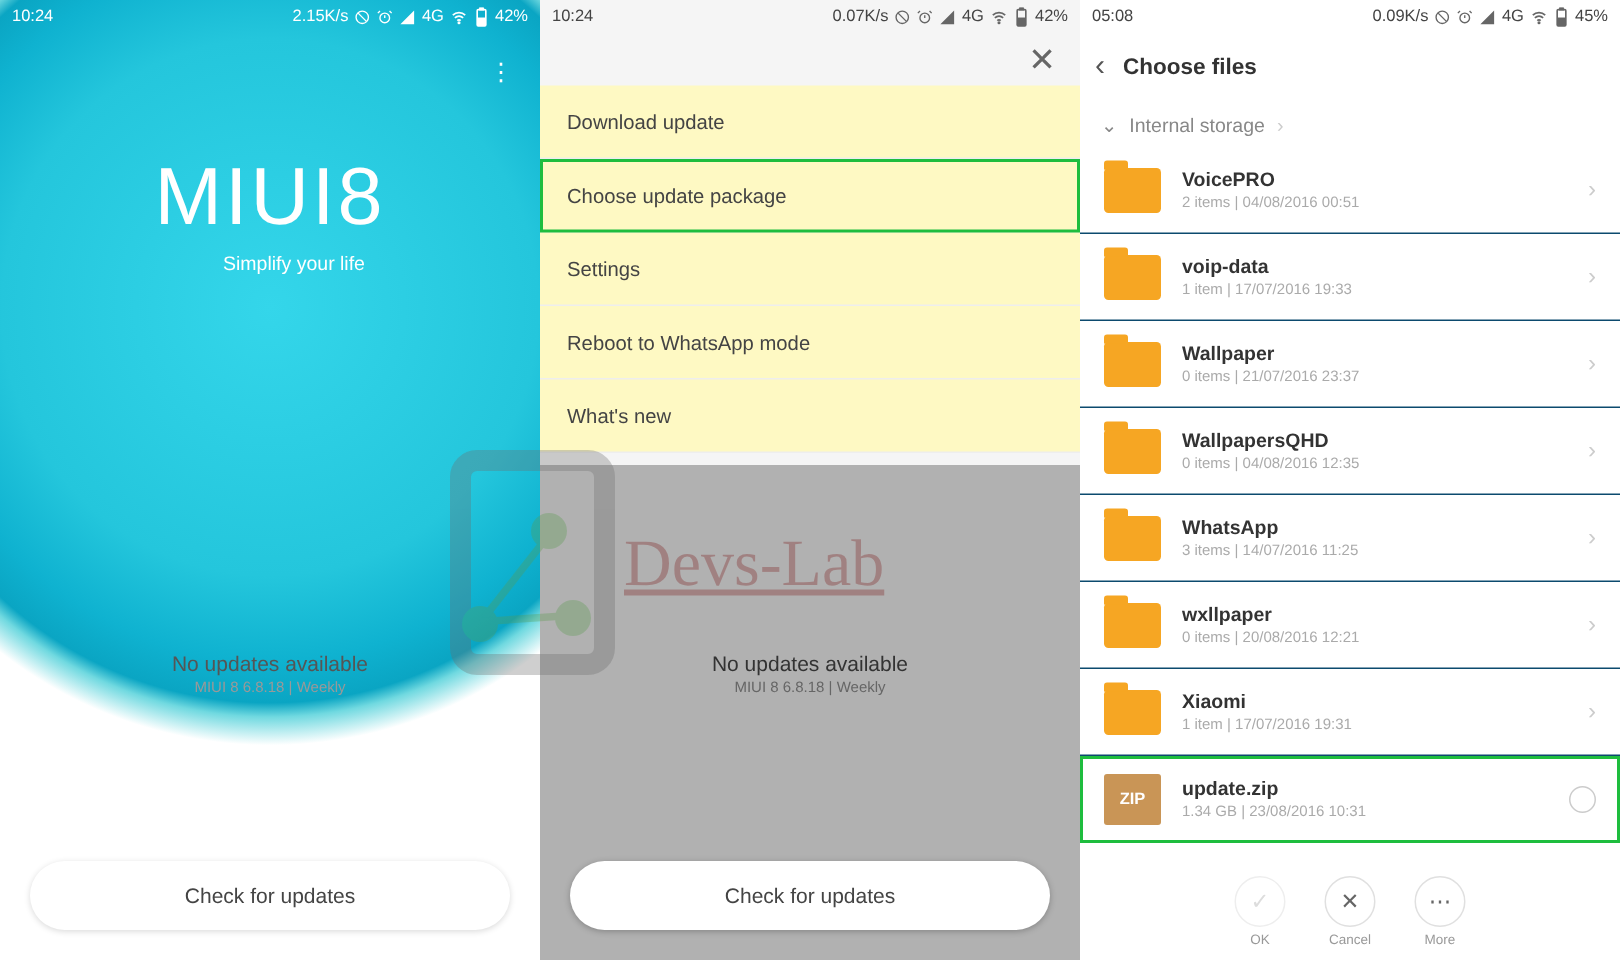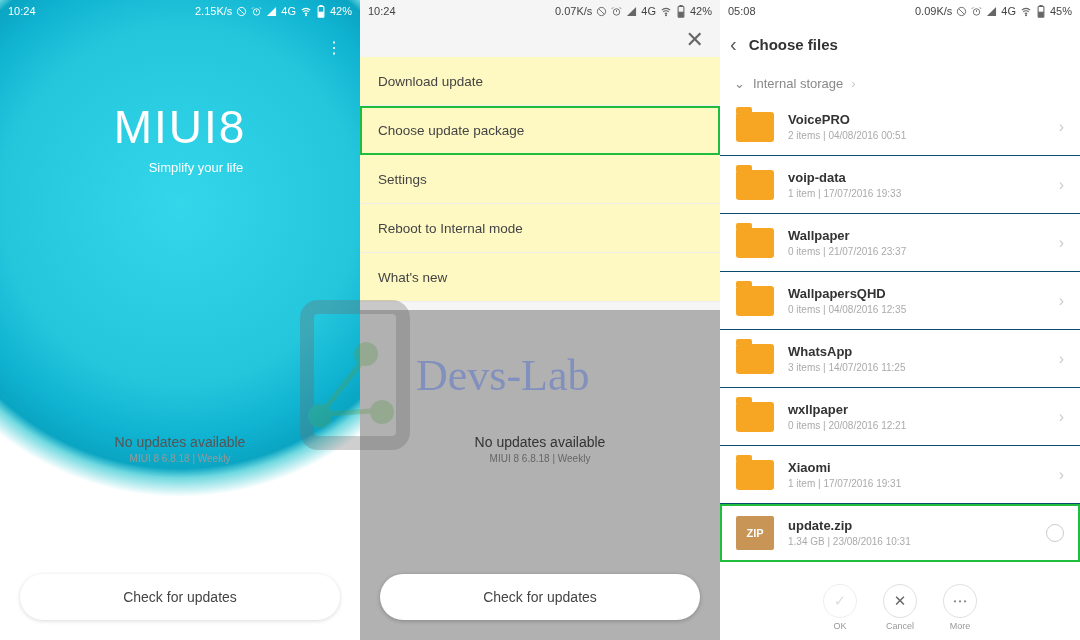--- a/index.html
+++ b/index.html
@@ -7,21 +7,21 @@
   .container { display:flex; width:1080px; height:640px; }
   .screen { width:360px; height:640px; position:relative; overflow:hidden; background:#fff;}
   .statusbar { height:22px; display:flex; align-items:center; justify-content:space-between; padding:0 8px; font-size:11px; color:#444;}
   .screen1 .statusbar { color:#fff; position:relative; z-index:5;}
   .status-right { display:flex; align-items:center; gap:4px; }
   .status-right svg { display:block; }
   
   .screen1 { background: radial-gradient(circle at 50% 32%, #34d6ea 0%, #24c6dc 38%, #0fb2d0 50%, #0aa5c3 56%, #70d9e0 58%, #fff 62%);}
   .screen1 .overflow { position:absolute; top:38px; right:18px; color:#fff; z-index:5;}
   .logo { color:#fff; text-align:center; position:absolute; top:100px; left:0; right:0; z-index:5;}
-  .logo h1 { font-weight:300; font-size:46px; letter-spacing:2px;}
+  .logo h1 { font-weight:300; font-size:54px; letter-spacing:2px;}
   .logo p { font-size:13px; margin-top:6px; font-weight:300;margin-left:32px;}
   .noupdate1 { position:absolute; bottom:176px; left:0; right:0; text-align:center;}
   .noupdate1 .t { font-size:14px; color:#555;}
   .noupdate1 .s { font-size:10px; color:#999; margin-top:3px;}
   .checkbtn { position:absolute; bottom:20px; left:20px; right:20px; height:46px; background:#fff; border-radius:23px; box-shadow:0 1px 4px rgba(0,0,0,.15); display:flex; align-items:center; justify-content:center; font-size:14px; color:#444;}
   
   .screen2 { background:#f5f5f5;}
   .screen2 .topbar { height:35px; display:flex; justify-content:flex-end; align-items:center; padding:0 16px;}
   .screen2 .close { font-size:22px; color:#666;}
   .menulist { background:#fef9c3; }
@@ -50,21 +50,21 @@
   .bottombar { position:absolute; bottom:0; left:0; right:0; height:66px; display:flex; justify-content:center; gap:26px; align-items:center; background:#fff;}
   .action { display:flex; flex-direction:column; align-items:center; gap:3px;}
   .action .circ { width:34px; height:34px; border:1px solid #e0e0e0; border-radius:50%; display:flex; align-items:center; justify-content:center; font-size:15px; color:#666;}
   .action.disabled .circ { color:#ddd; border-color:#eee;}
   .action .lbl { font-size:9px; color:#999;}
   
   .watermark { position:absolute; top:300px; left:300px; z-index:10; opacity:.32; display:flex; align-items:center; gap:6px; pointer-events:none;}
   .watermark .phone { width:110px; height:150px; border:14px solid #6c6c6c; border-radius:18px; position:relative; background:rgba(255,255,255,.0);}
   .watermark .dot { width:24px; height:24px; background:#5a9b4e; border-radius:50%; position:absolute;}
   .watermark .line { position:absolute; background:#5a9b4e; height:5px; transform-origin:left center;}
-  .watermark-text { font-family: 'Brush Script MT', cursive; font-size:44px; color:#1d4ed8;}
+  .watermark-text { font-family: 'Brush Script MT', cursive; font-size:44px; color:#7f1d1d;text-decoration:underline;}
 </style>
 </head>
 <body>
 
 <div class="container">
 
   <div class="screen screen1">
     <div class="statusbar">
       <span>10:24</span>
       <div class="status-right">
@@ -151,21 +151,21 @@
       <div class="menuitem">
           <span>Download update</span>
         </div>
       <div class="menuitem highlight">
           <span>Choose update package</span>
         </div>
       <div class="menuitem">
           <span>Settings</span>
         </div>
       <div class="menuitem">
-          <span>Reboot to Internal mode</span>
+          <span>Reboot to WhatsApp mode</span>
         </div>
       <div class="menuitem">
           <span>What's new</span>
         </div>
     </div>
     <div class="dim-overlay"></div>
     <div class="noupdate2">
       <div class="t">No updates available</div>
       <div class="s">MIUI 8 6.8.18 | Weekly</div>
     </div>

